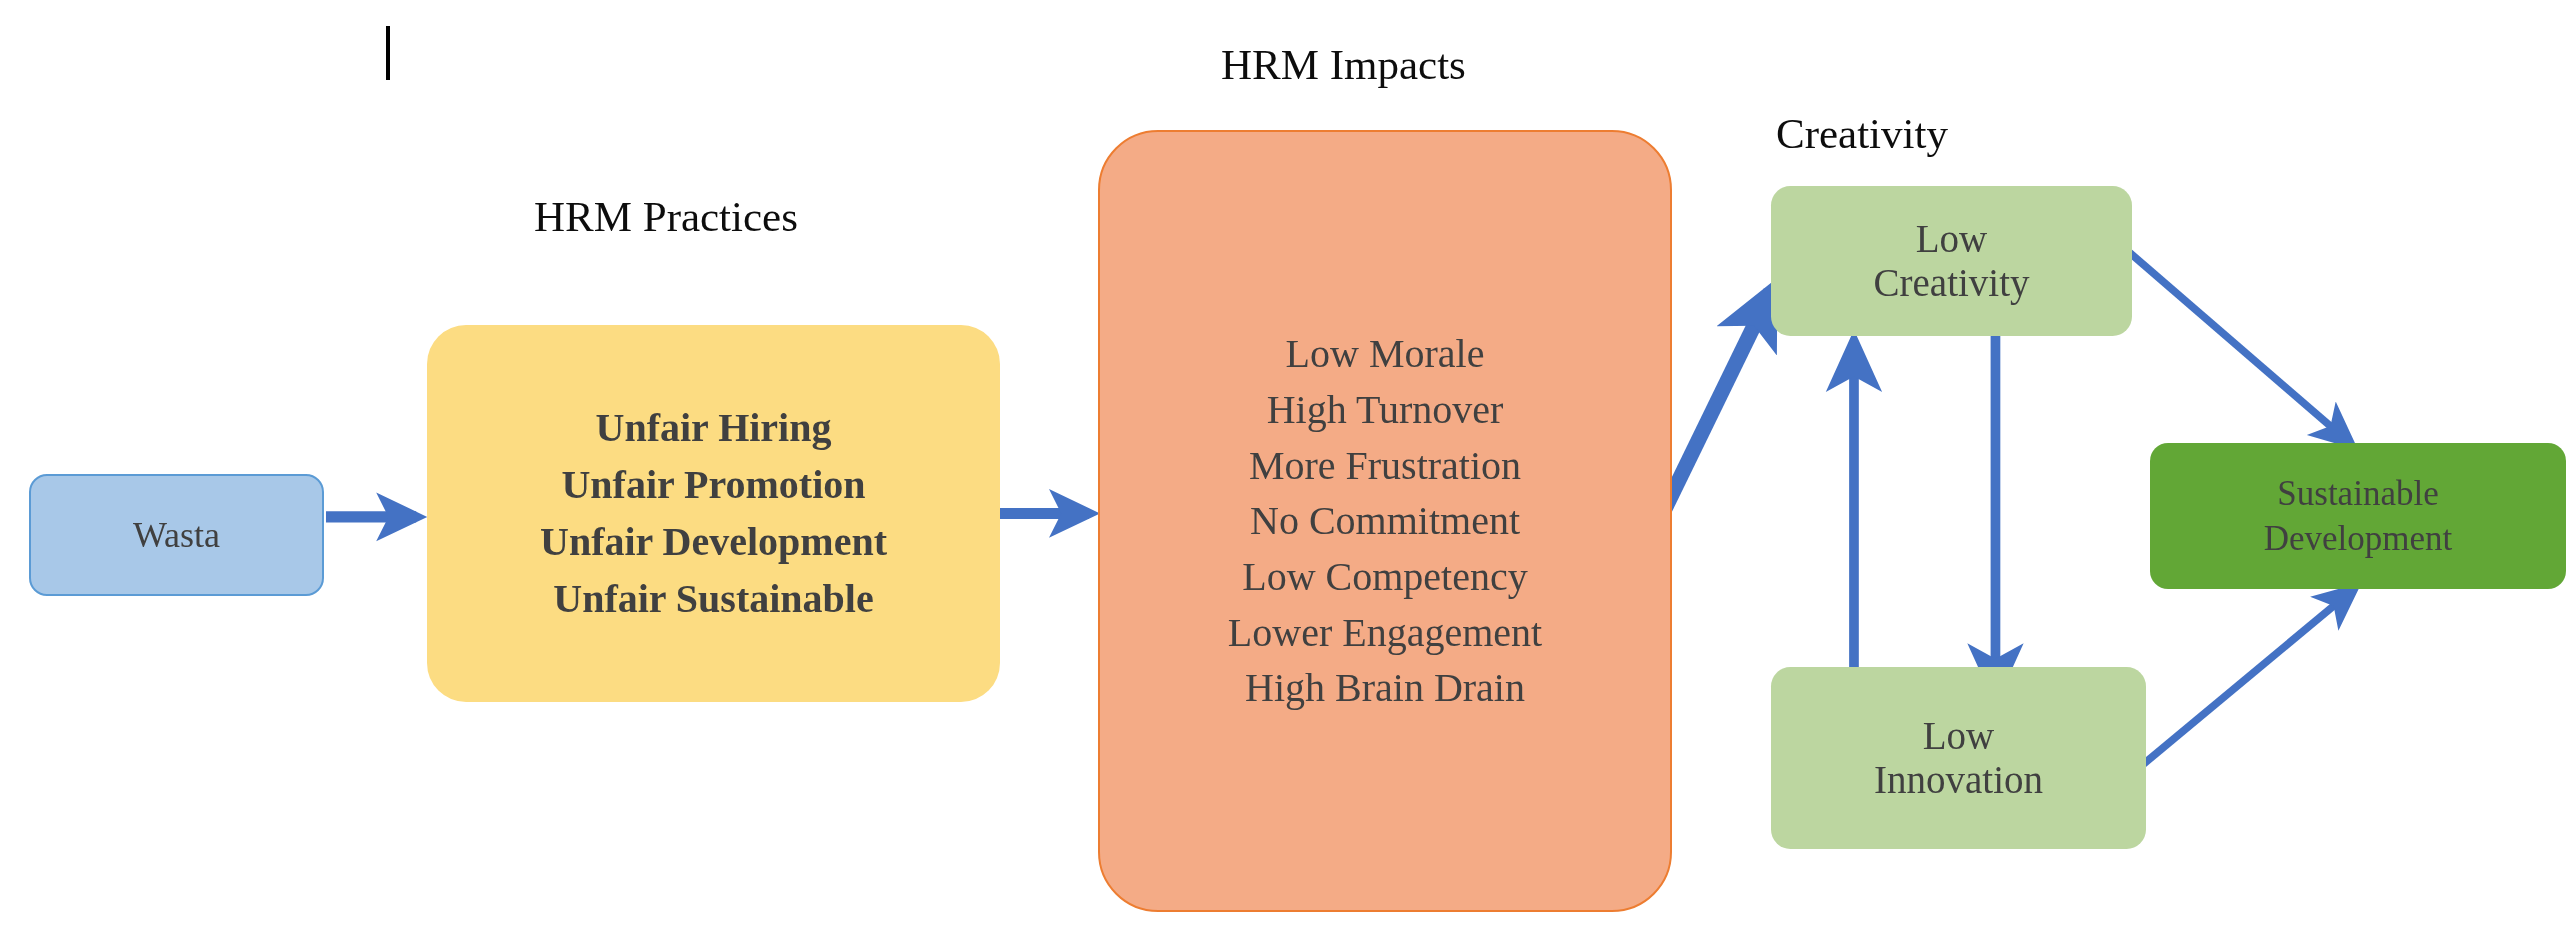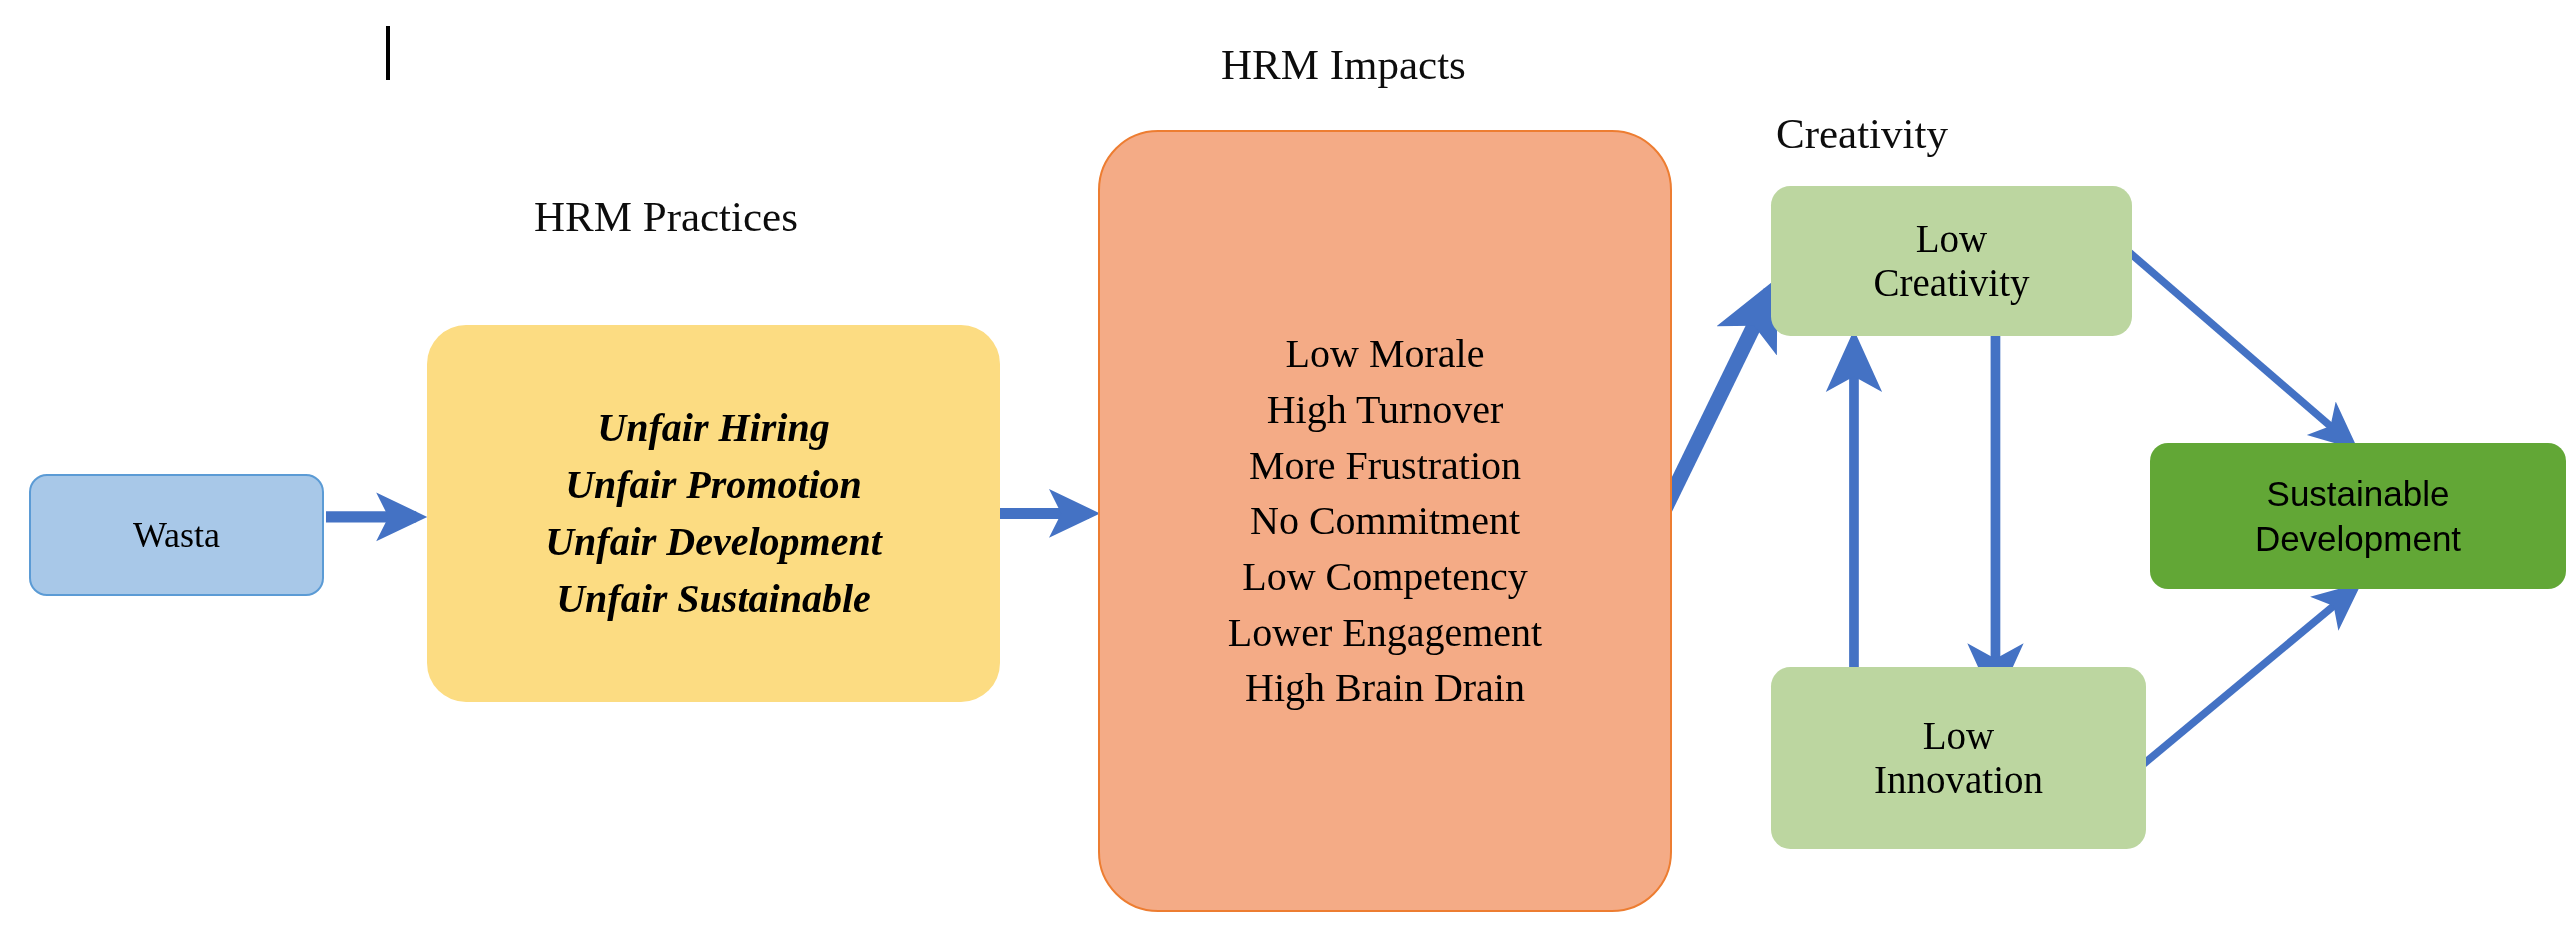--- a/index.html
+++ b/index.html
@@ -41,42 +41,41 @@
 
   
   .node {
     position: absolute;
     box-sizing: border-box;
     display: flex;
     flex-direction: column;
     align-items: center;
     justify-content: center;
     text-align: center;
-    color: #000000;
+    color: #404040;
   }
 
   
   #node-wasta {
     left: 29px; top: 454px; width: 295px; height: 122px;
     background: #a8c8e8;
     border: 2.1px solid #5b9bd5;
     border-radius: 18px;
     font-size: 36px;
     margin-top: 20px;
   }
 
   
   #node-hrm-practices {
     left: 427px; top: 325px; width: 573px; height: 377px;
     background: #fcdc82;
     border-radius: 39px;
     font-size: 40px;
     padding: 18px 7px;
     gap: 15.3px;
-    font-style: italic;
   }
   #node-hrm-practices .item { font-weight: bold; white-space: nowrap; line-height: 1.05; }
 
   
   #node-hrm-impacts {
     left: 1098px; top: 130px; width: 574px; height: 782px;
     background: #f4ab86;
     border: 2.1px solid #ed7d31;
     border-radius: 60px;
     font-size: 40px;
@@ -103,21 +102,21 @@
     line-height: 1.12;
   }
 
   
   #node-sustainable-development {
     left: 2150px; top: 443px; width: 416px; height: 146px;
     background: #62a736;
     border-radius: 18px;
     font-size: 35px;
     line-height: 1.3;
-    font-family: Liberation Sans, sans-serif;
+    font-family: Liberation Serif, serif;
   }
 
   
   #arrow-layer {
     position: absolute;
     left: 0; top: 0;
     width: 2576px; height: 936px;
     pointer-events: none;
   }
 </style>

